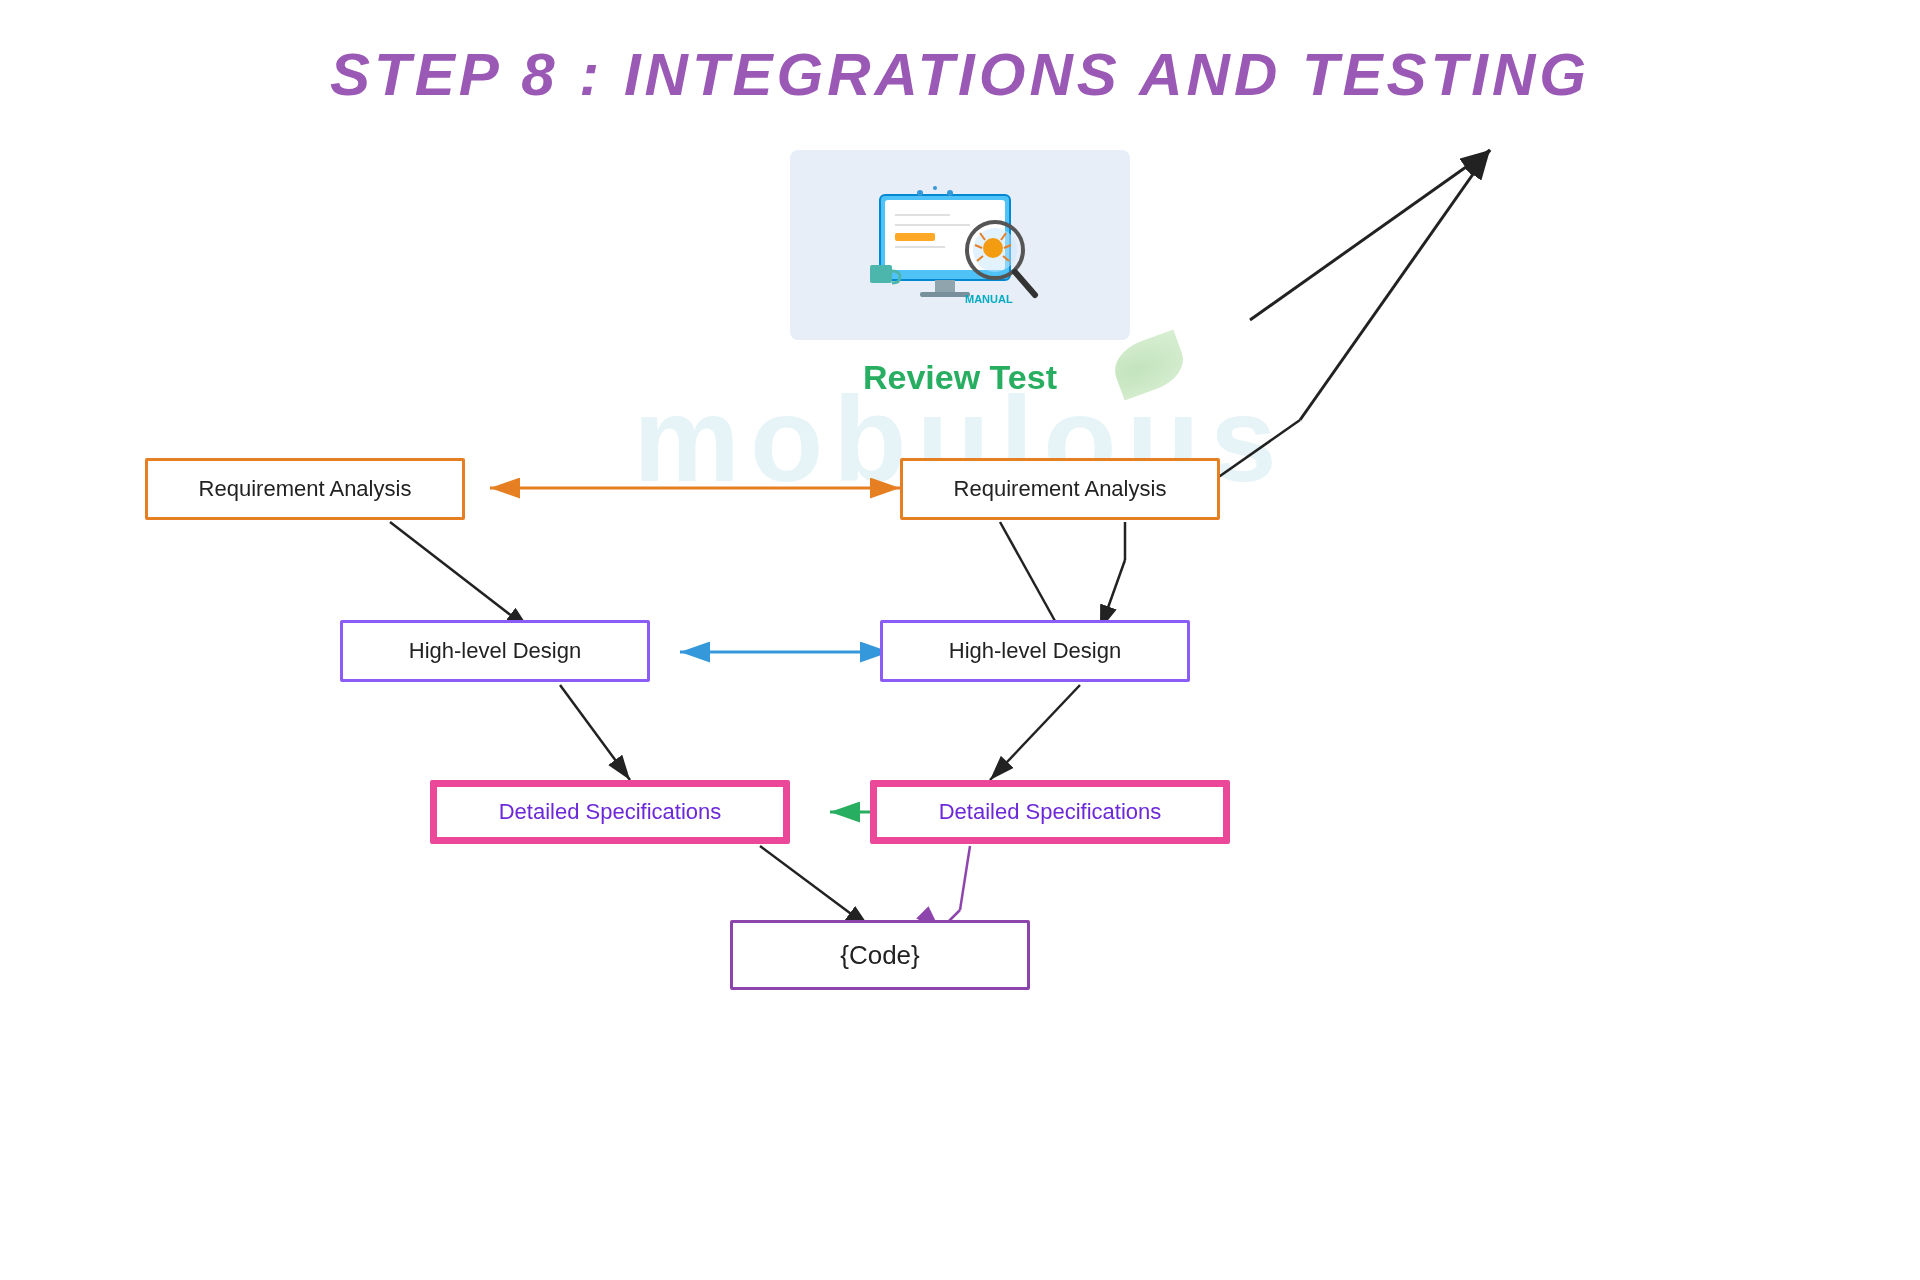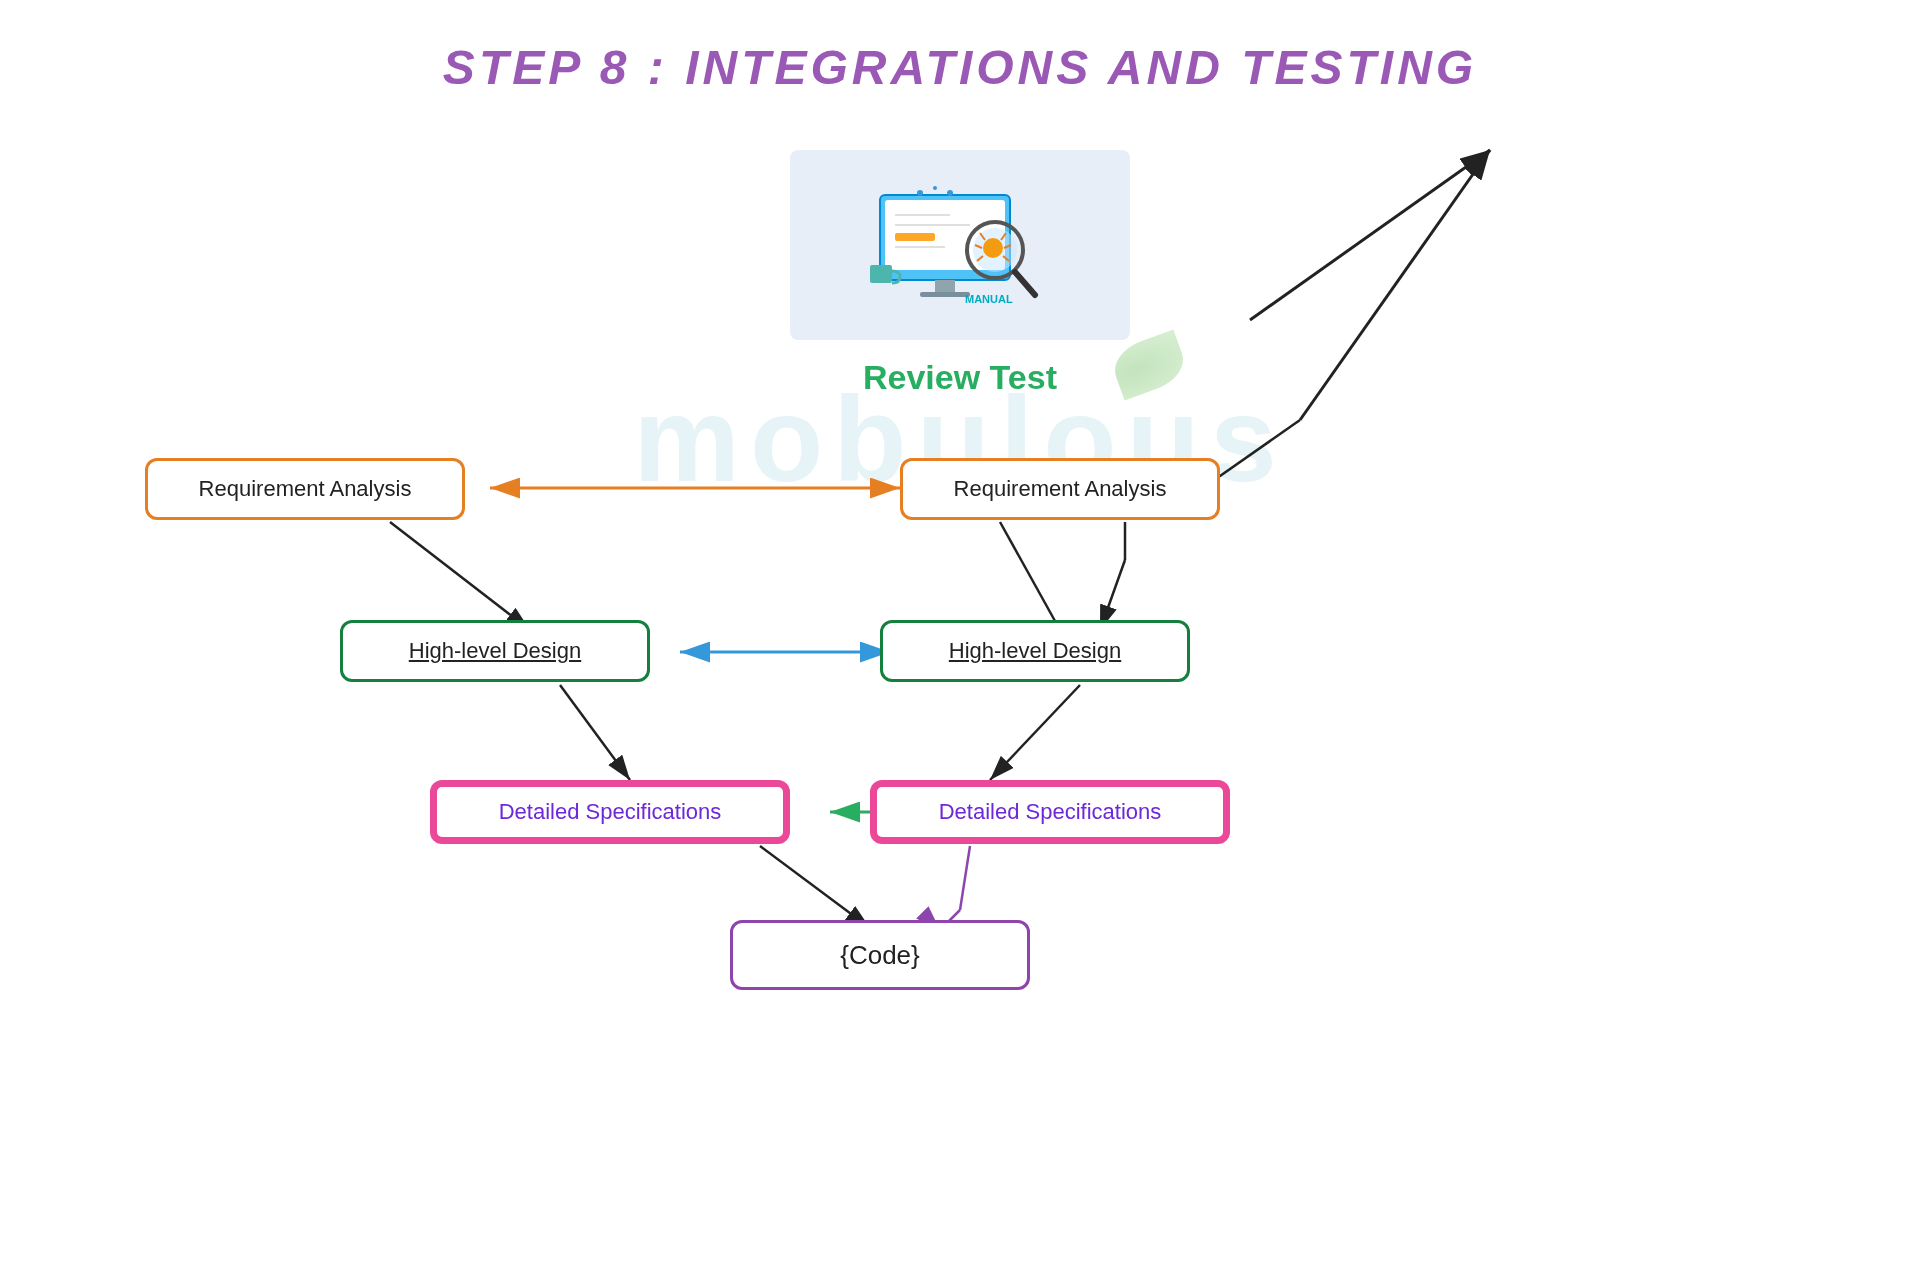--- a/index.html
+++ b/index.html
@@ -8,21 +8,21 @@
       height: 1280px;
       background: #ffffff;
       font-family: Arial, sans-serif;
       overflow: hidden;
       position: relative;
     }
 
     .page-title {
       text-align: center;
       padding-top: 40px;
-      font-size: 48px;
+      font-size: 60px;
       font-style: italic;
       font-weight: bold;
       color: #9b59b6;
       letter-spacing: 4px;
     }
 
     .diagram-container {
       position: absolute;
       top: 120px;
       left: 0;
@@ -42,40 +42,39 @@
       border-radius: 8px;
       display: flex;
       align-items: center;
       justify-content: center;
       flex-direction: column;
     }
 
     
     .box {
       position: absolute;
-      border-radius: 12px;
+      border-radius: 2px;
       display: flex;
       align-items: center;
       justify-content: center;
       font-size: 22px;
       font-weight: 500;
       background: white;
       text-align: center;
       padding: 10px 20px;
     }
 
     .box-orange {
       border: 3px solid #e67e22;
       color: #222;
     }
 
     .box-blue {
-      border: 3px solid #15803d;
+      border: 3px solid #8b5cf6;
       color: #222;
-      text-decoration: underline;
     }
 
     .box-green {
       border: 7px solid #ec4899;
       color: #6d28d9;
     }
 
     .box-purple {
       border: 3px solid #8e44ad;
       color: #222;

